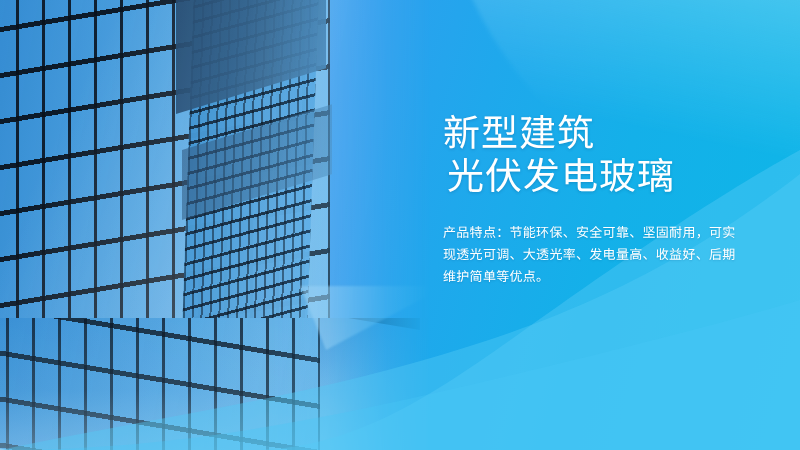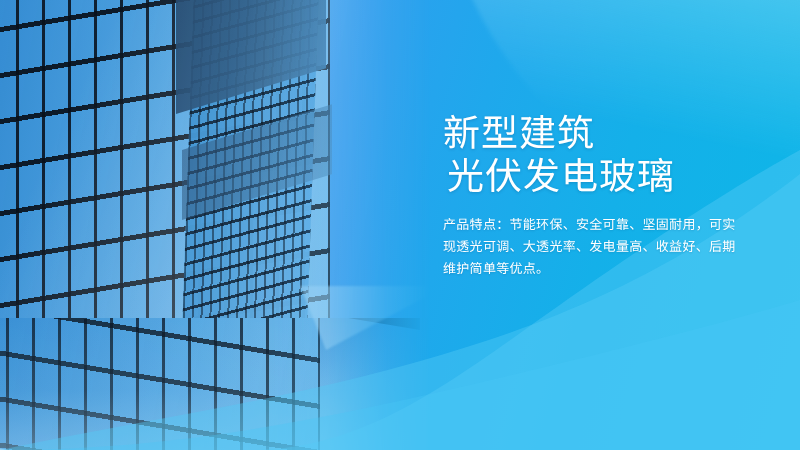--- a/index.html
+++ b/index.html
@@ -196,21 +196,21 @@
   .headline{
     color:#ffffff;
     font-size:37px;
     line-height:43px;
     font-weight:400;
     letter-spacing:1px;
     text-shadow:0 1px 3px rgba(10,60,110,.25);
   }
   .headline .l2{display:block;padding-left:4px;font-family:Liberation Serif, serif;}
   .desc{
-    margin-top:16px;
+    margin-top:24px;
     color:#ffffff;
     font-size:13px;
     line-height:22px;
     letter-spacing:.3px;
     width:300px;
     text-shadow:0 1px 2px rgba(10,60,110,.20);
   }
 </style>
 </head>
 <body>

